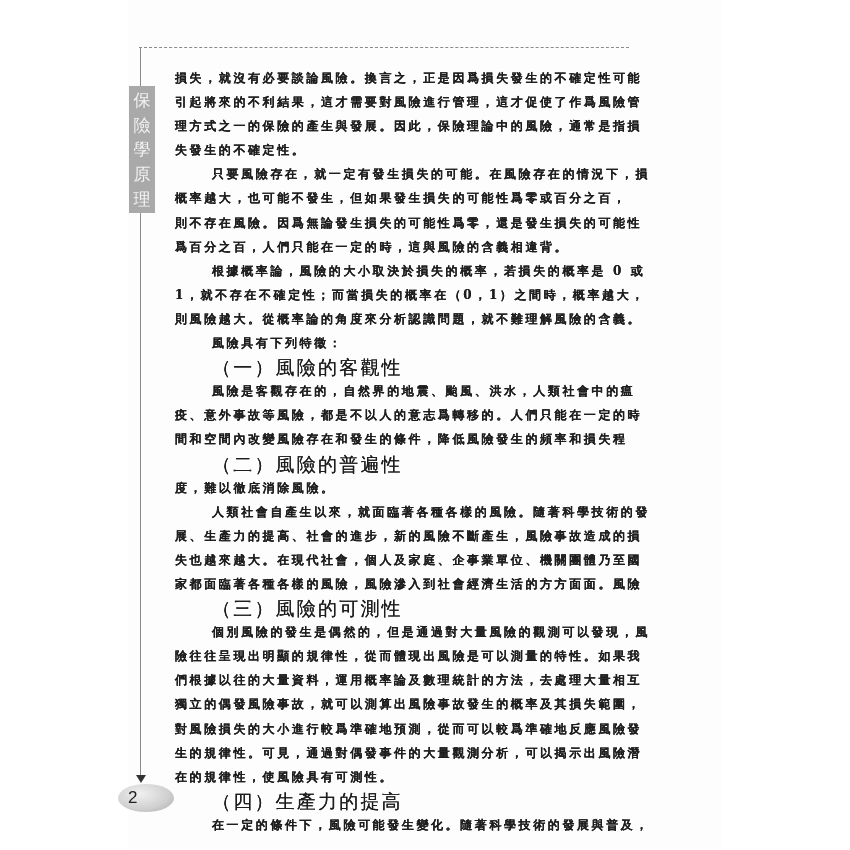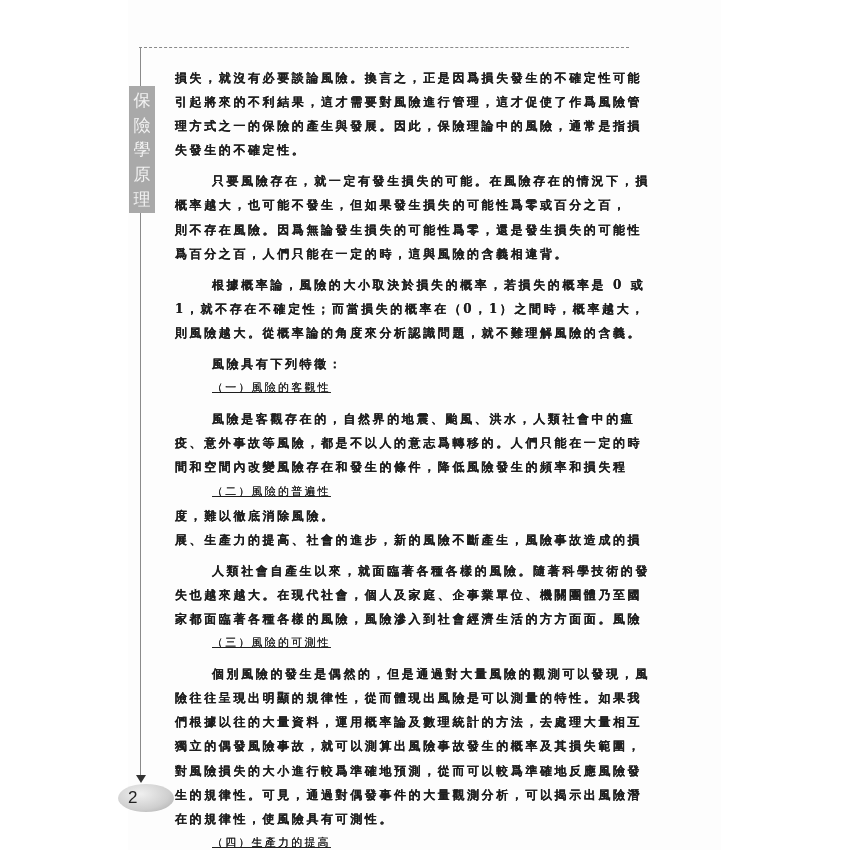--- a/index.html
+++ b/index.html
@@ -47,22 +47,22 @@
     font-size: 17px; color: #222;
   }
   .body-text {
     position: absolute; left: 175px; top: 66px; width: 452px;
   }
   .line {
     height: 24.1px; line-height: 24.1px; font-size: 12px; color: #1e1e1e;
     white-space: nowrap; letter-spacing: 2.6px; font-weight: bold;
     text-shadow: 0 0 0.3px #1e1e1e;
   }
-  .line.indent { padding-left: 37px; margin-top: 7px; }
-  .line.heading { padding-left: 37px; font-weight: normal; font-size: 11px; letter-spacing: 2.2px; text-decoration: underline; }
+  .line.indent { padding-left: 37px; }
+  .line.heading { padding-left: 37px; font-weight: normal; font-size: 19px; letter-spacing: 2.2px; }
 </style>
 </head>
 <body>
 
 <div class="page"></div>
 <div class="dash-top"></div>
 <div class="vline a"></div>
 <div class="vline b"></div>
 <div class="arrow"></div>
 
@@ -90,22 +90,22 @@
     <div class="line indent">根據概率論，風險的大小取決於損失的概率，若損失的概率是 0 或</div>
     <div class="line">1，就不存在不確定性；而當損失的概率在（0，1）之間時，概率越大，</div>
     <div class="line">則風險越大。從概率論的角度來分析認識問題，就不難理解風險的含義。</div>
     <div class="line indent">風險具有下列特徵：</div>
     <div class="line heading">（一）風險的客觀性</div>
     <div class="line indent">風險是客觀存在的，自然界的地震、颱風、洪水，人類社會中的瘟</div>
     <div class="line">疫、意外事故等風險，都是不以人的意志爲轉移的。人們只能在一定的時</div>
     <div class="line">間和空間內改變風險存在和發生的條件，降低風險發生的頻率和損失程</div>
     <div class="line heading">（二）風險的普遍性</div>
     <div class="line">度，難以徹底消除風險。</div>
+    <div class="line indent">人類社會自產生以來，就面臨著各種各樣的風險。隨著科學技術的發</div>
     <div class="line">展、生產力的提高、社會的進步，新的風險不斷產生，風險事故造成的損</div>
-    <div class="line indent">人類社會自產生以來，就面臨著各種各樣的風險。隨著科學技術的發</div>
     <div class="line">失也越來越大。在現代社會，個人及家庭、企事業單位、機關團體乃至國</div>
     <div class="line">家都面臨著各種各樣的風險，風險滲入到社會經濟生活的方方面面。風險</div>
     <div class="line heading">（三）風險的可測性</div>
     <div class="line indent">個別風險的發生是偶然的，但是通過對大量風險的觀測可以發現，風</div>
     <div class="line">險往往呈現出明顯的規律性，從而體現出風險是可以測量的特性。如果我</div>
     <div class="line">們根據以往的大量資料，運用概率論及數理統計的方法，去處理大量相互</div>
     <div class="line">獨立的偶發風險事故，就可以測算出風險事故發生的概率及其損失範圍，</div>
     <div class="line">對風險損失的大小進行較爲準確地預測，從而可以較爲準確地反應風險發</div>
     <div class="line">生的規律性。可見，通過對偶發事件的大量觀測分析，可以揭示出風險潛</div>
     <div class="line">在的規律性，使風險具有可測性。</div>

